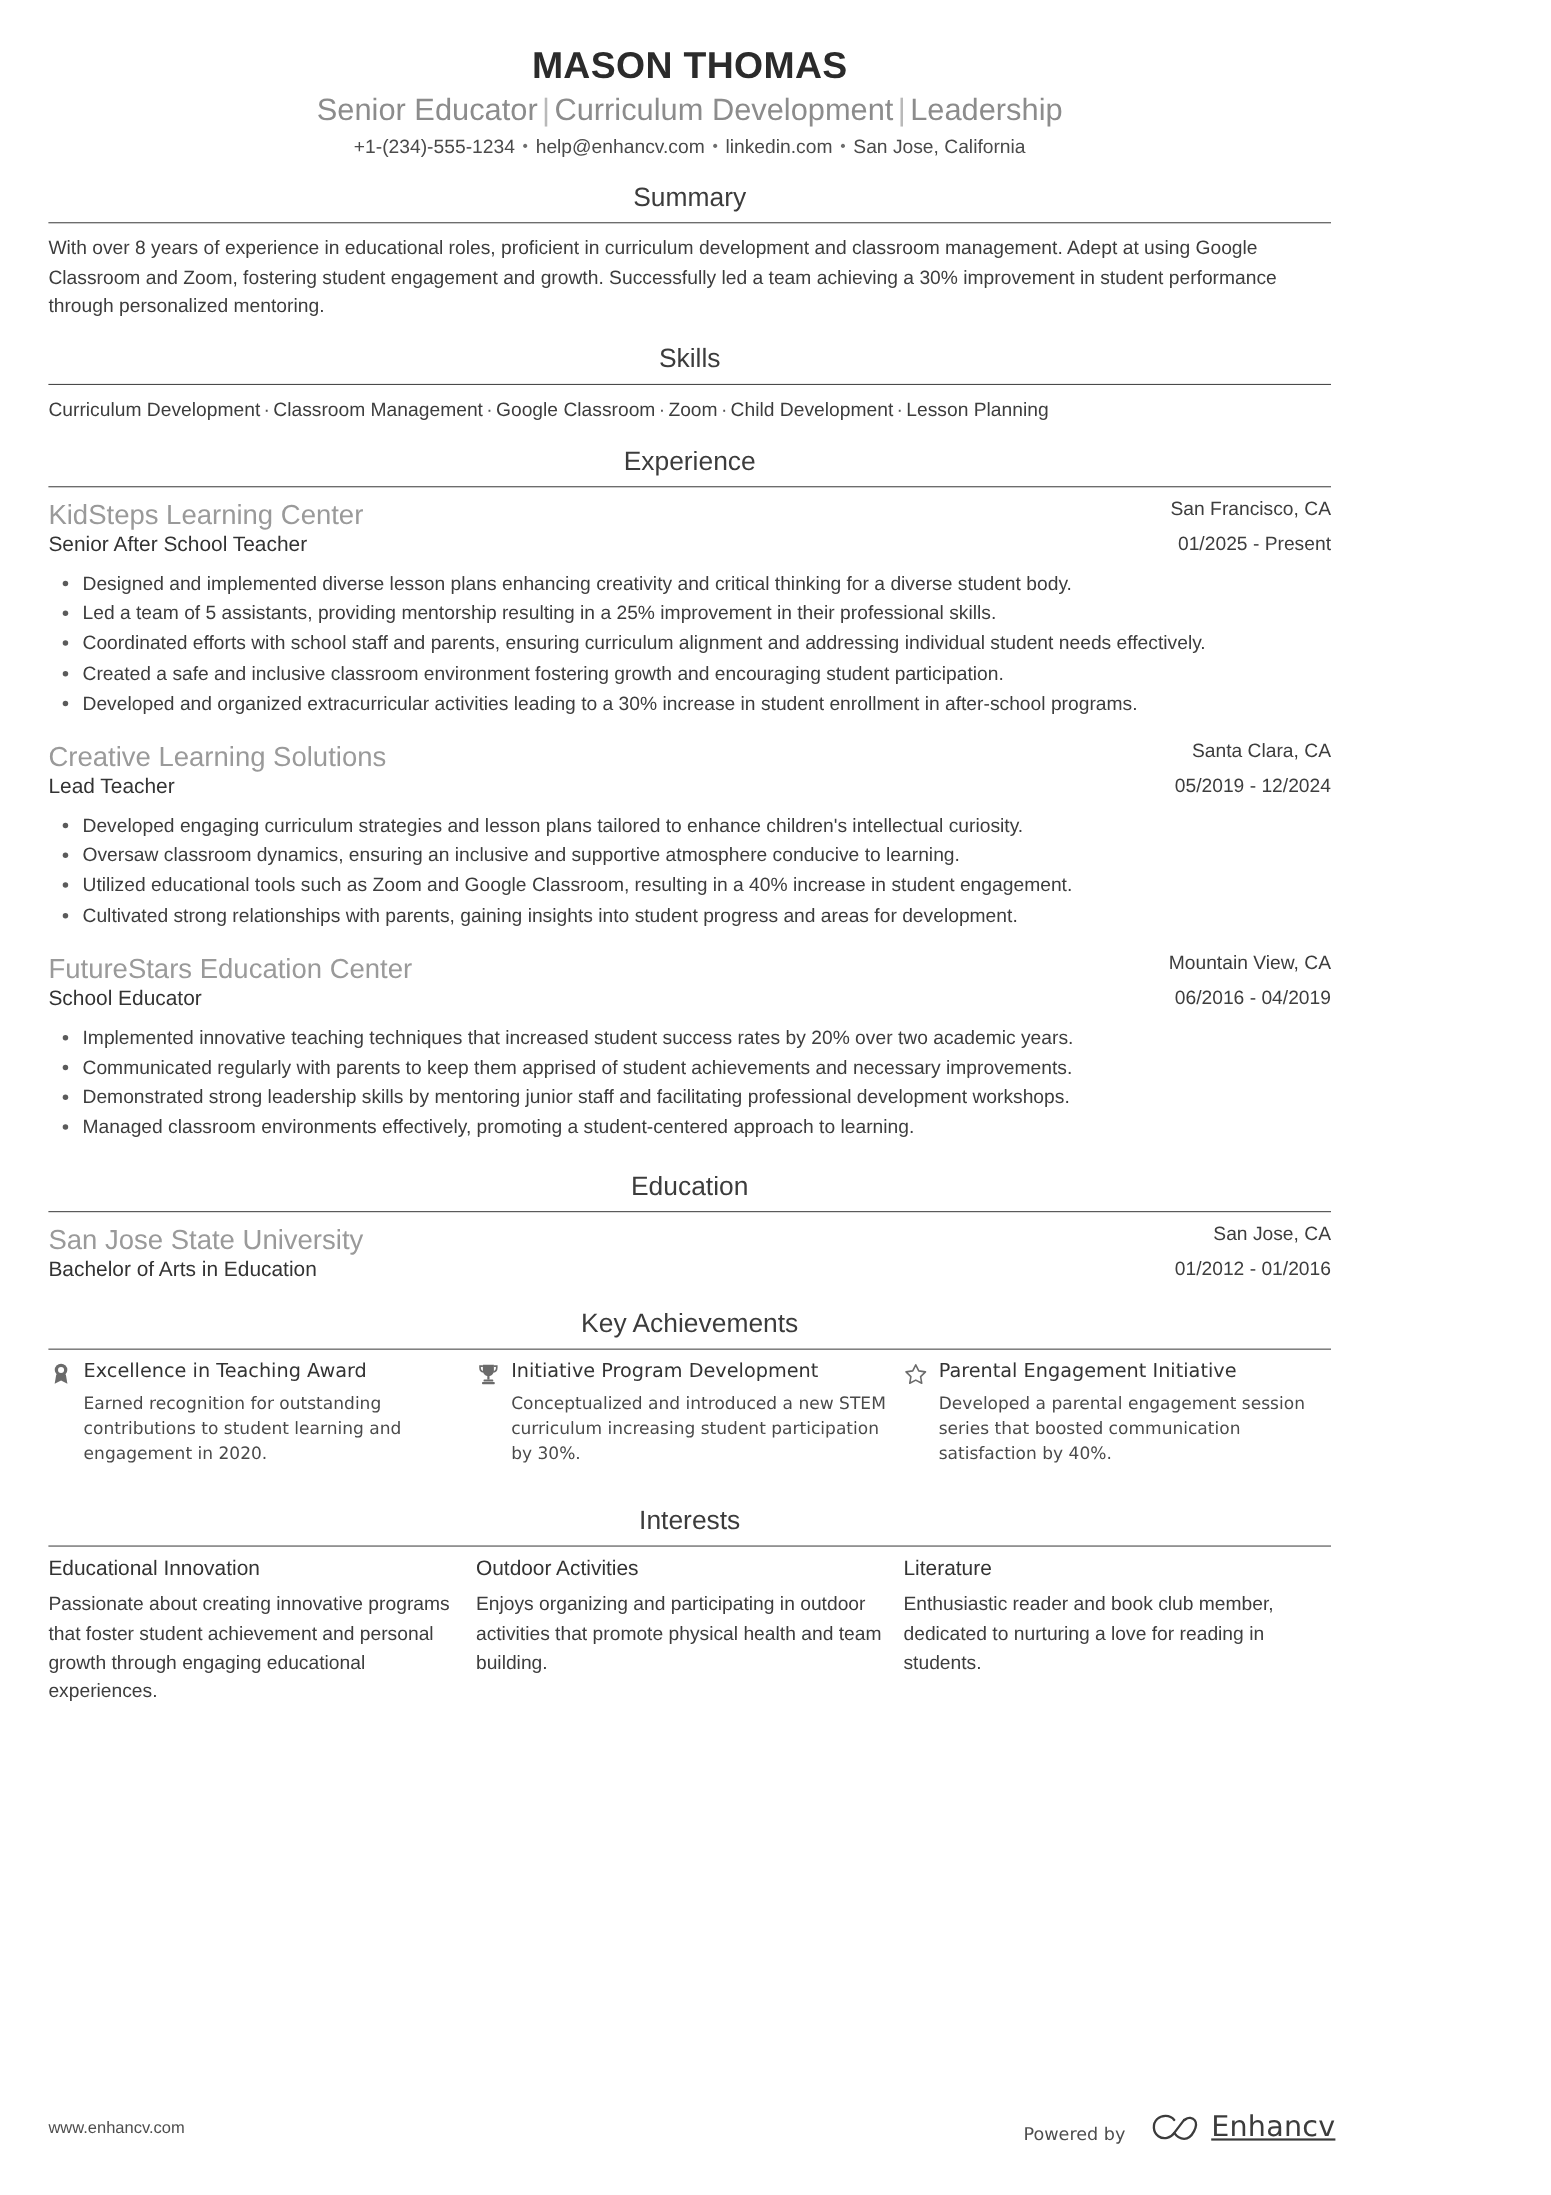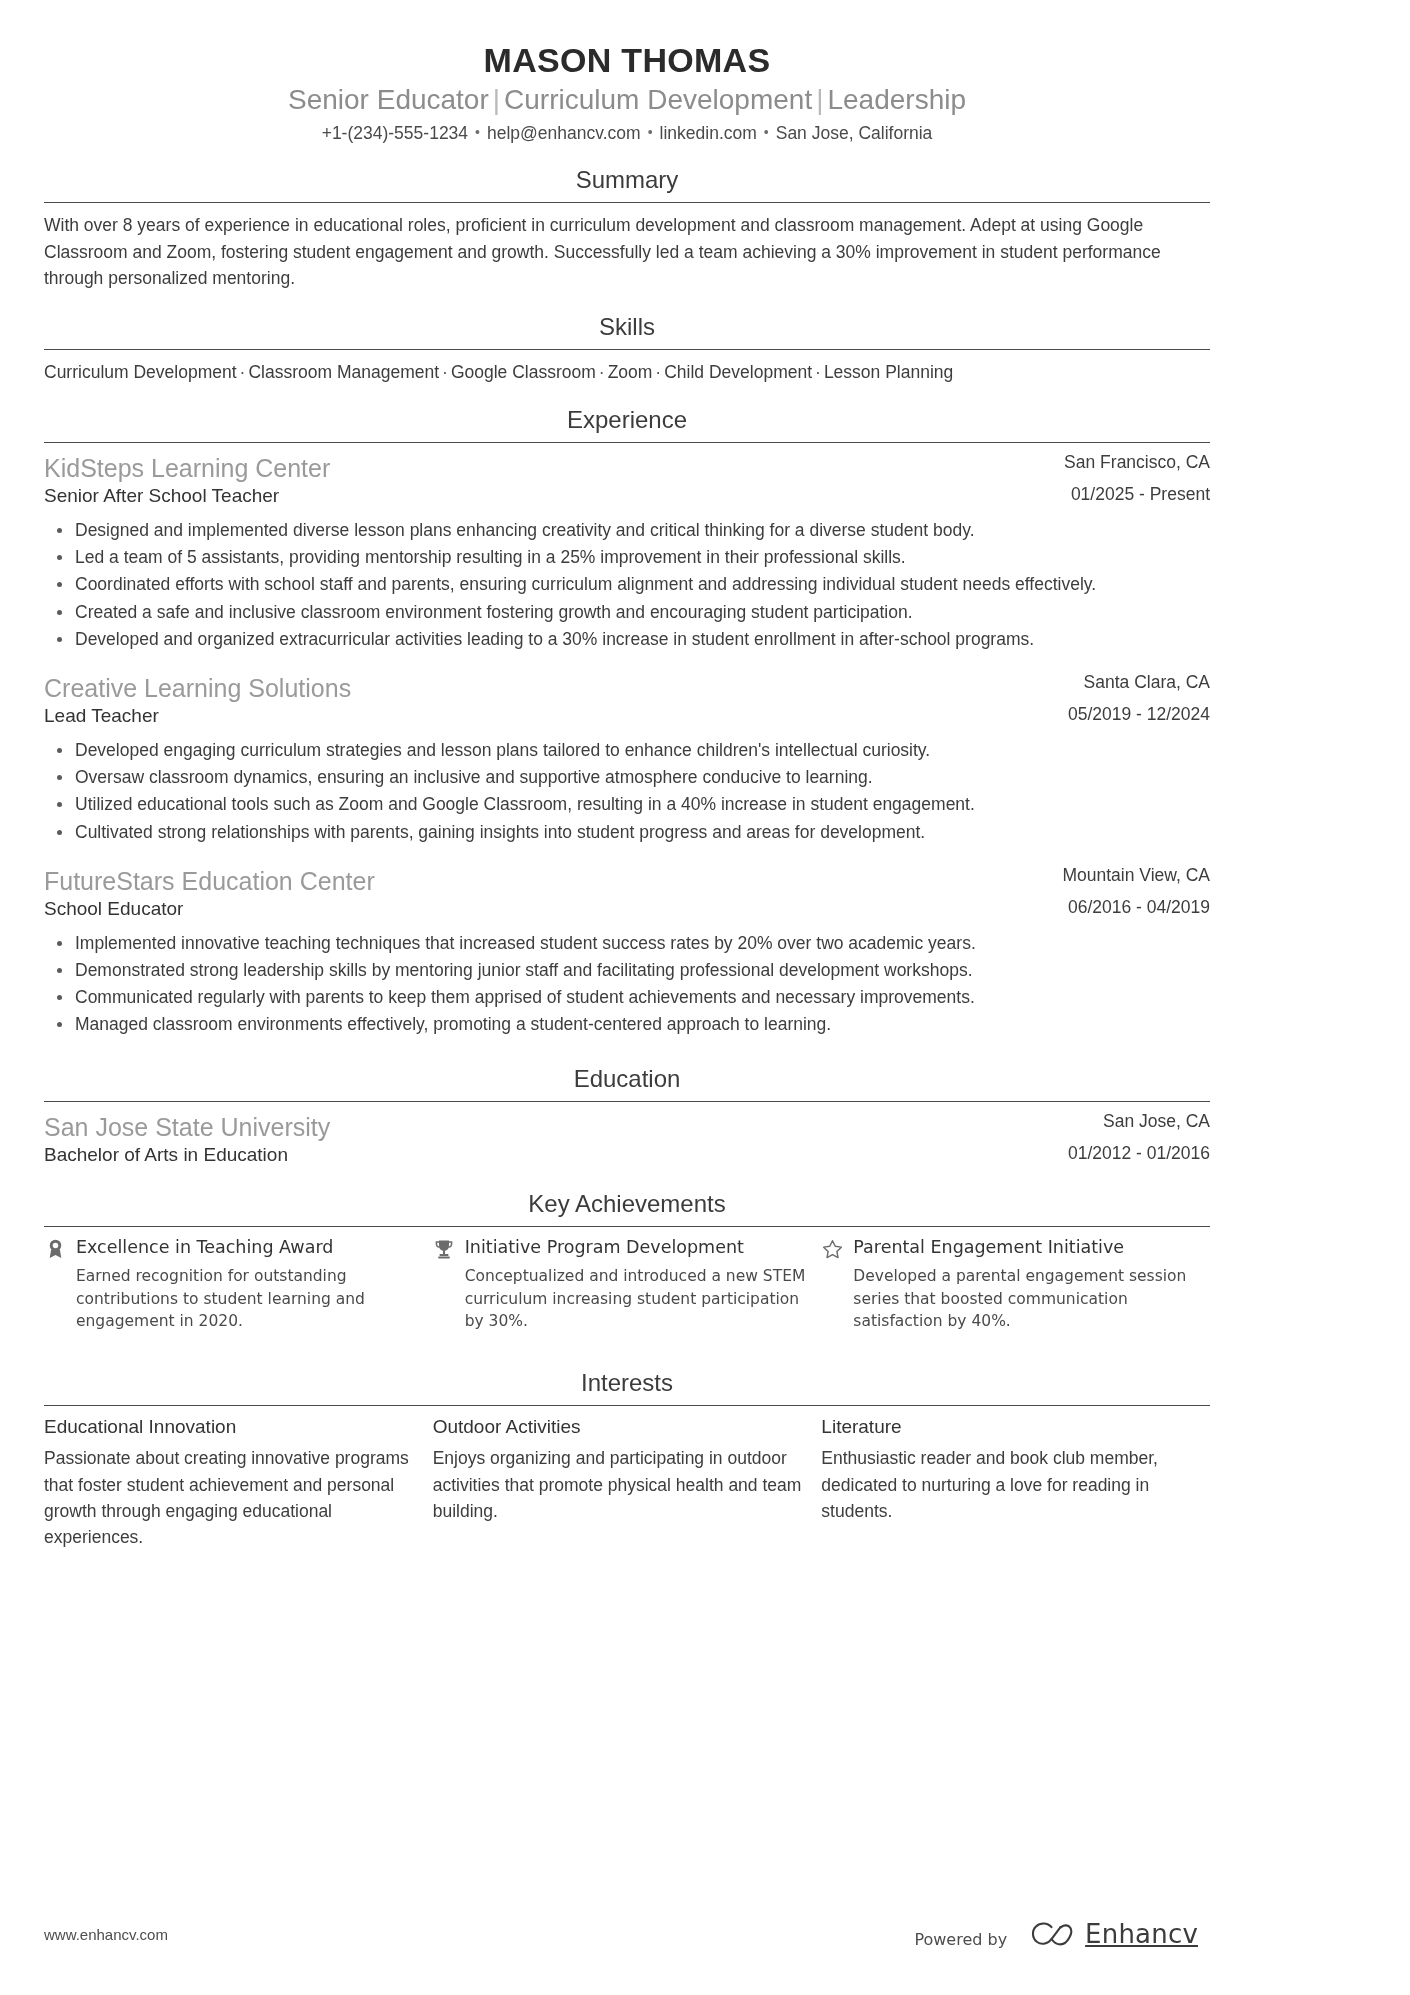--- a/index.html
+++ b/index.html
@@ -187,21 +187,21 @@
     font-size: 17.5px;
     line-height: 1.5;
     color: #3d3d3d;
     margin-top: 6px;
   }
 
   
   .footer {
     position: absolute;
     left: 44px;
-    right: 56px;
+    right: 40px;
     bottom: 46px;
     display: flex;
     justify-content: space-between;
     align-items: center;
   }
   .footer-url {
     font-size: 15px;
     color: #4d4d4d;
   }
   .footer-right {
@@ -292,22 +292,22 @@
           <div class="entry-row">
             <div class="org">FutureStars Education Center</div>
             <div class="loc">Mountain View, CA</div>
           </div>
           <div class="entry-row">
             <div class="role">School Educator</div>
             <div class="dates">06/2016 - 04/2019</div>
           </div>
           <ul class="bullets">
             <li>Implemented innovative teaching techniques that increased student success rates by 20% over two academic years.</li>
+            <li>Communicated regularly with parents to keep them apprised of student achievements and necessary improvements.</li>
             <li>Demonstrated strong leadership skills by mentoring junior staff and facilitating professional development workshops.</li>
-            <li>Communicated regularly with parents to keep them apprised of student achievements and necessary improvements.</li>
             <li>Managed classroom environments effectively, promoting a student-centered approach to learning.</li>
           </ul>
         </div>
       </div>
   </div>
 
   <div class="sec" style="margin-top:26px">
     <div class="sec-title">Education</div>
     <hr class="rule">
     <div id="education-list">

